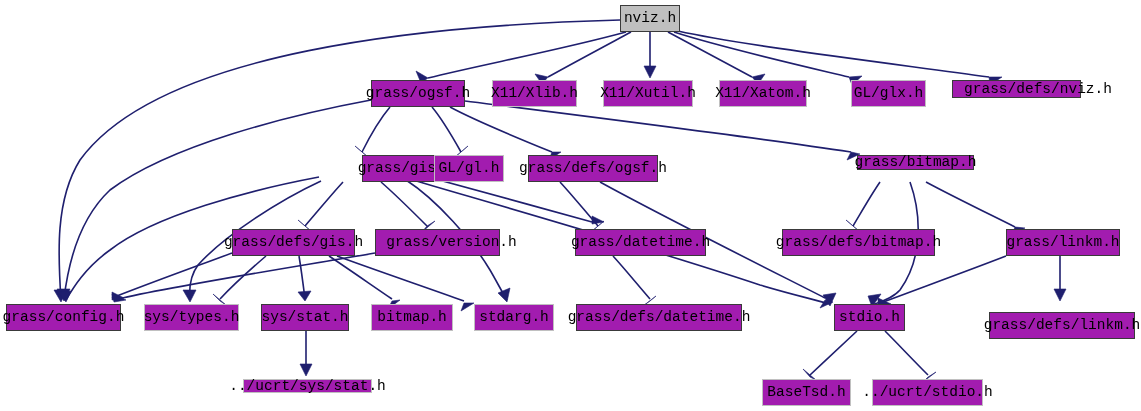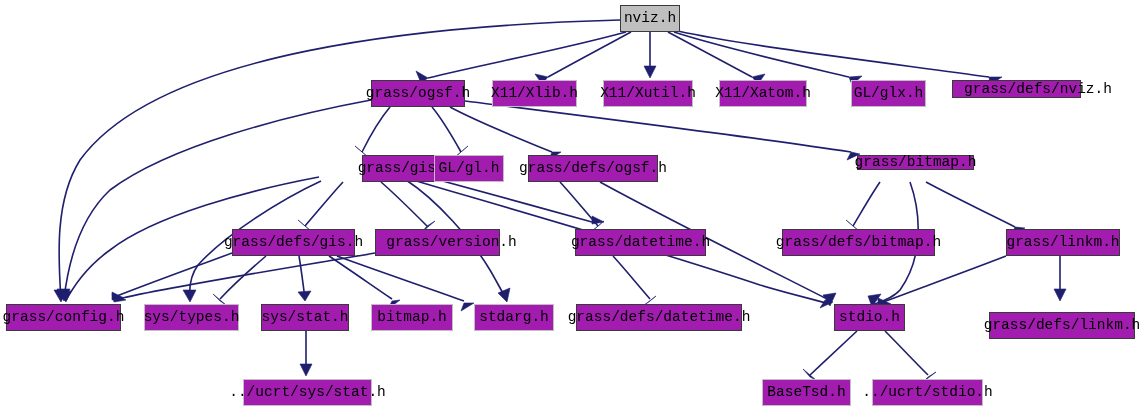--- a/index.html
+++ b/index.html
@@ -201,21 +201,21 @@
       </div>
       <div class="node-box strong" style="left: 576px; top: 304px; width: 166px; height: 27px;">
         <span class="node-label">grass/defs/datetime.h</span>
       </div>
       <div class="node-box strong" style="left: 834px; top: 304px; width: 71px; height: 27px;">
         <span class="node-label">stdio.h</span>
       </div>
       <div class="node-box strong" style="left: 989px; top: 304px; width: 146px; height: 27px; margin-top: 8px;">
         <span class="node-label">grass/defs/linkm.h</span>
       </div>
-      <div class="node-box" style="left: 243px; top: 379px; width: 129px; height: 27px;">
+      <div class="node-box" style="left: 243px; top: 379px; width: 129px; height: 14px;">
         <span class="node-label">../ucrt/sys/stat.h</span>
       </div>
       <div class="node-box" style="left: 762px; top: 379px; width: 89px; height: 27px;">
         <span class="node-label">BaseTsd.h</span>
       </div>
       <div class="node-box" style="left: 872px; top: 379px; width: 111px; height: 27px;">
         <span class="node-label">../ucrt/stdio.h</span>
       </div>
     </div>
 </div>

